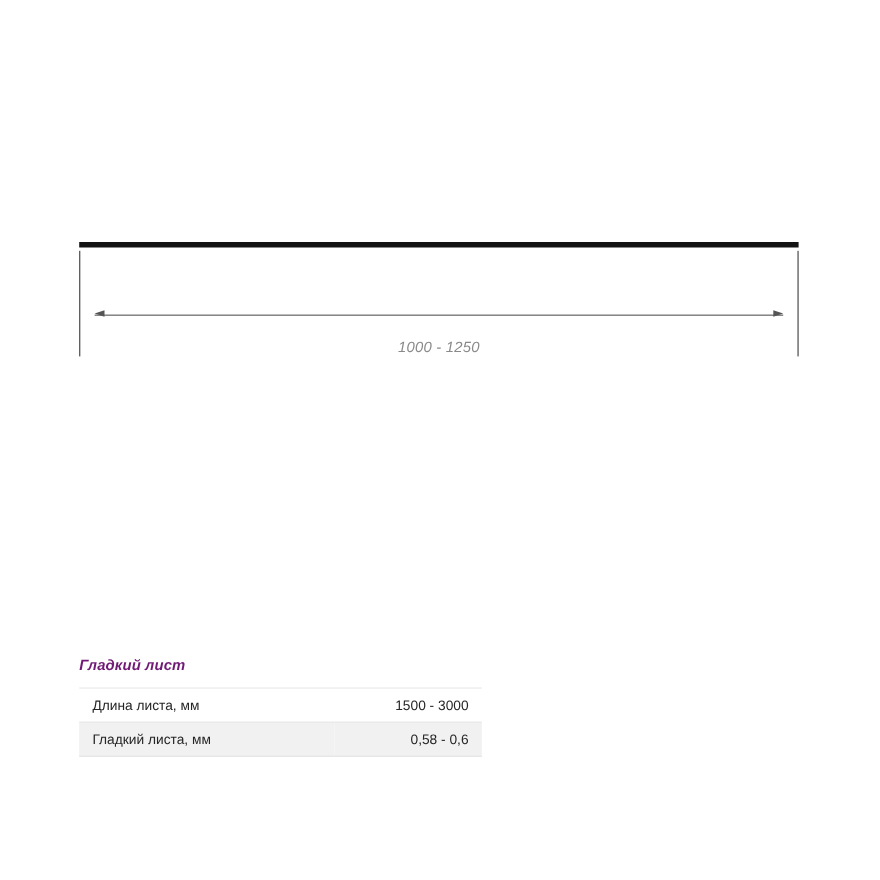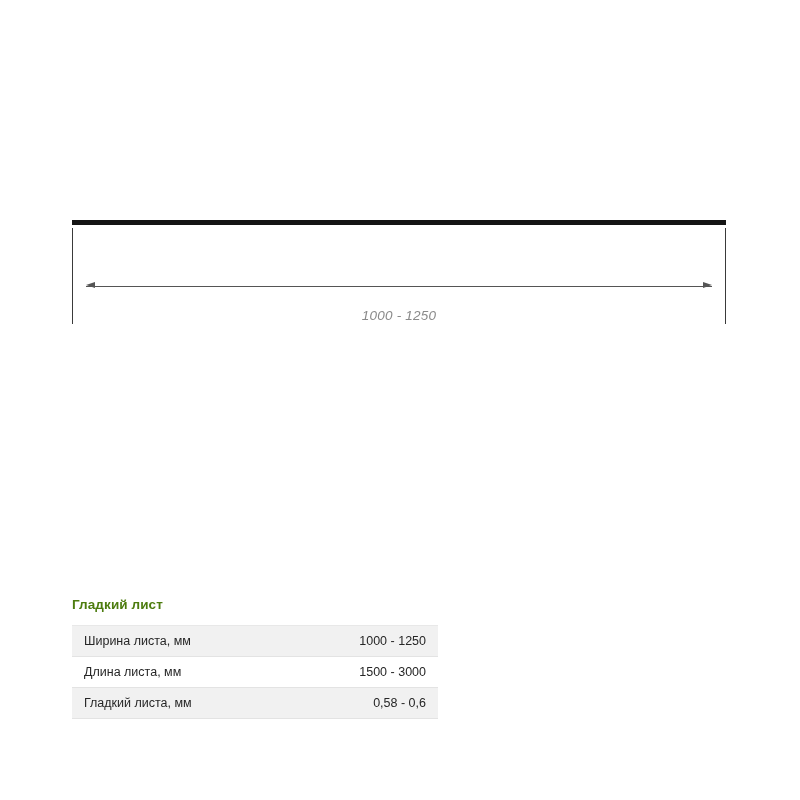--- a/index.html
+++ b/index.html
@@ -87,23 +87,24 @@
   
   .spec {
     position: absolute;
     left: 72px;
     top: 597px;
     width: 366px;
   }
   .spec-title {
     font-size: 13.5px;
     font-weight: bold;
-    color: #4d7c0f;
+    color: #701a75;
     margin: 0 0 13px 0;
     letter-spacing: 0.1px;
+    font-style: italic;
   }
   table.spec-table {
     border-collapse: collapse;
     width: 366px;
     table-layout: fixed;
   }
   table.spec-table tr {
     height: 31px;
   }
   table.spec-table tr.alt {
@@ -145,24 +146,20 @@
     <div class="arrow left"></div>
     <div class="arrow right"></div>
     <div class="dim-label">1000 - 1250</div>
   </div>
 
   <div class="spec">
     <div class="spec-title">Гладкий лист</div>
 
     <table class="spec-table">
       <tbody>
-        <tr class="alt">
-          <td class="param">Ширина листа, мм</td>
-          <td class="value">1000 - 1250</td>
-        </tr>
         <tr class="plain">
           <td class="param">Длина листа, мм</td>
           <td class="value">1500 - 3000</td>
         </tr>
         <tr class="alt">
           <td class="param">Гладкий листа, мм</td>
           <td class="value">0,58 - 0,6</td>
         </tr>
       </tbody>
     </table>

